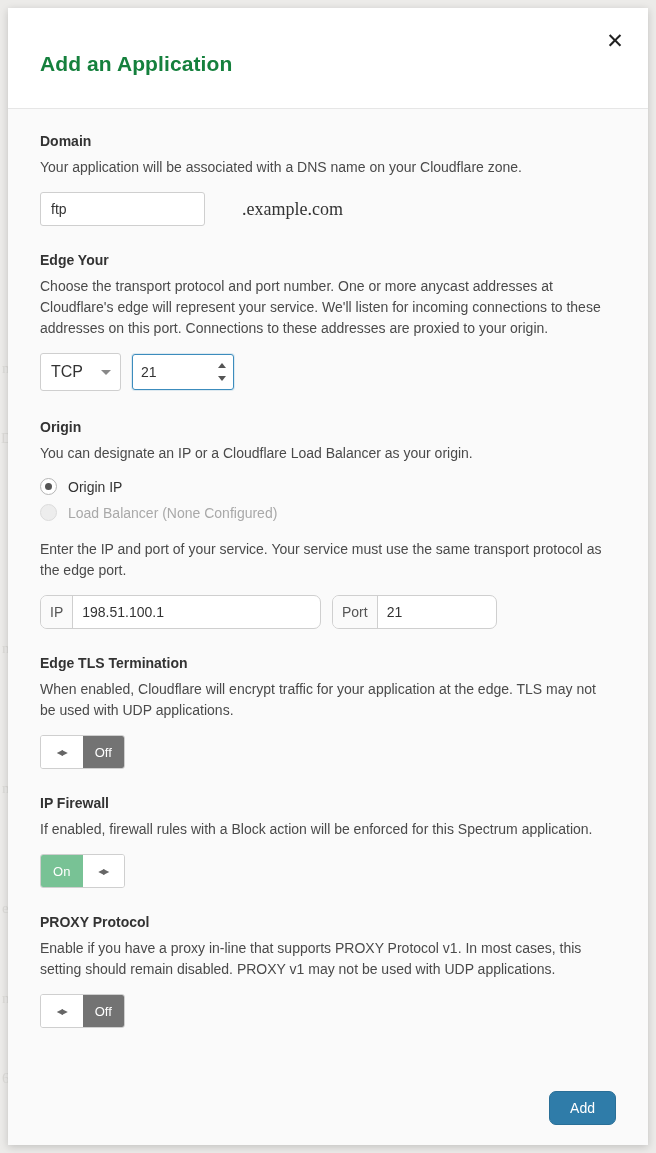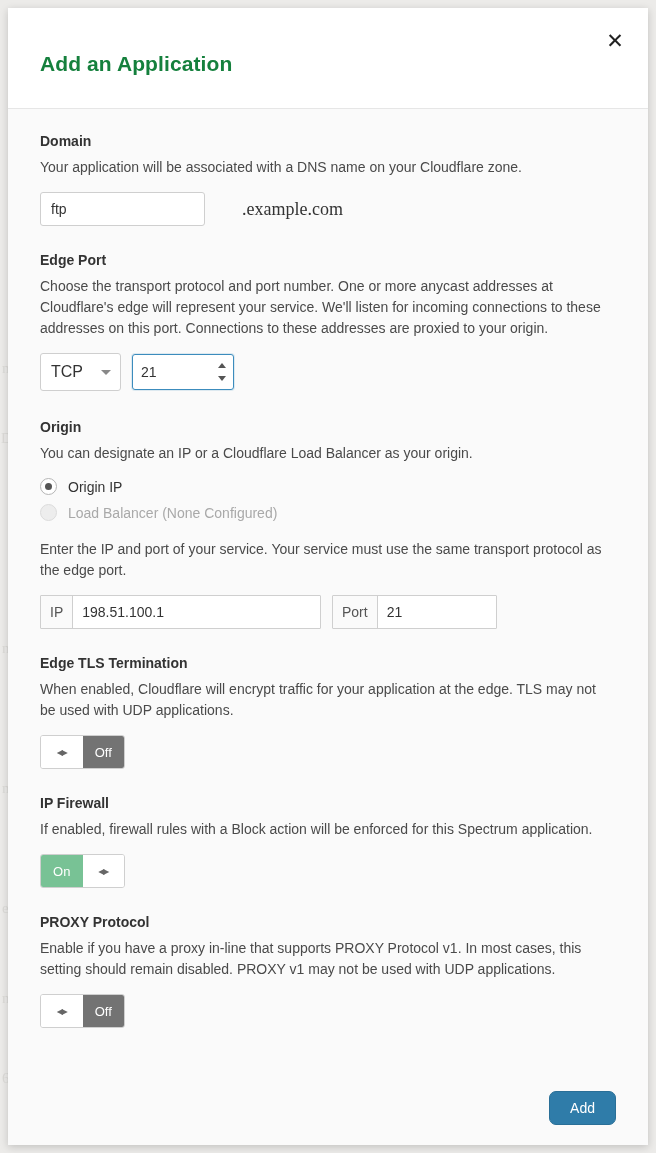--- a/index.html
+++ b/index.html
@@ -224,21 +224,21 @@
   }
   .ip-row {
     display: flex;
     align-items: center;
     margin-bottom: 26px;
   }
   .input-group {
     display: flex;
     align-items: center;
     border: 1px solid #cfcfcf;
-    border-radius: 1px;
+    border-radius: 7px;
     background: #fff;
     height: 34px;
     box-sizing: border-box;
     overflow: hidden;
   }
   .ig-addon {
     font-size: 14px;
     color: #555;
     padding: 0 9px;
     height: 100%;
@@ -341,21 +341,21 @@
 
     <div class="modal-body">
 
       <div class="section-title">Domain</div>
       <div class="section-desc">Your application will be associated with a DNS name on your Cloudflare zone.</div>
       <div class="domain-row">
         <input id="domain-input" class="text-input" type="text" value="ftp" style="">
         <span class="domain-suffix">.example.com</span>
       </div>
 
-      <div class="section-title">Edge Port</div>
+      <div class="section-title">Edge Your</div>
       <div class="section-desc">Choose the transport protocol and port number. One or more anycast addresses at Cloudflare's edge will represent your service. We'll listen for incoming connections to these addresses on this port. Connections to these addresses are proxied to your origin.</div>
       <div class="edge-row">
         <div class="select-wrap">
           <span class="sel-label">TCP</span>
           <span class="caret"></span>
         </div>
         <div class="number-wrap">
           <input id="edge-port-input" type="text" value="21" style="">
           <span class="spinner">
             <span class="spin-up"></span>

